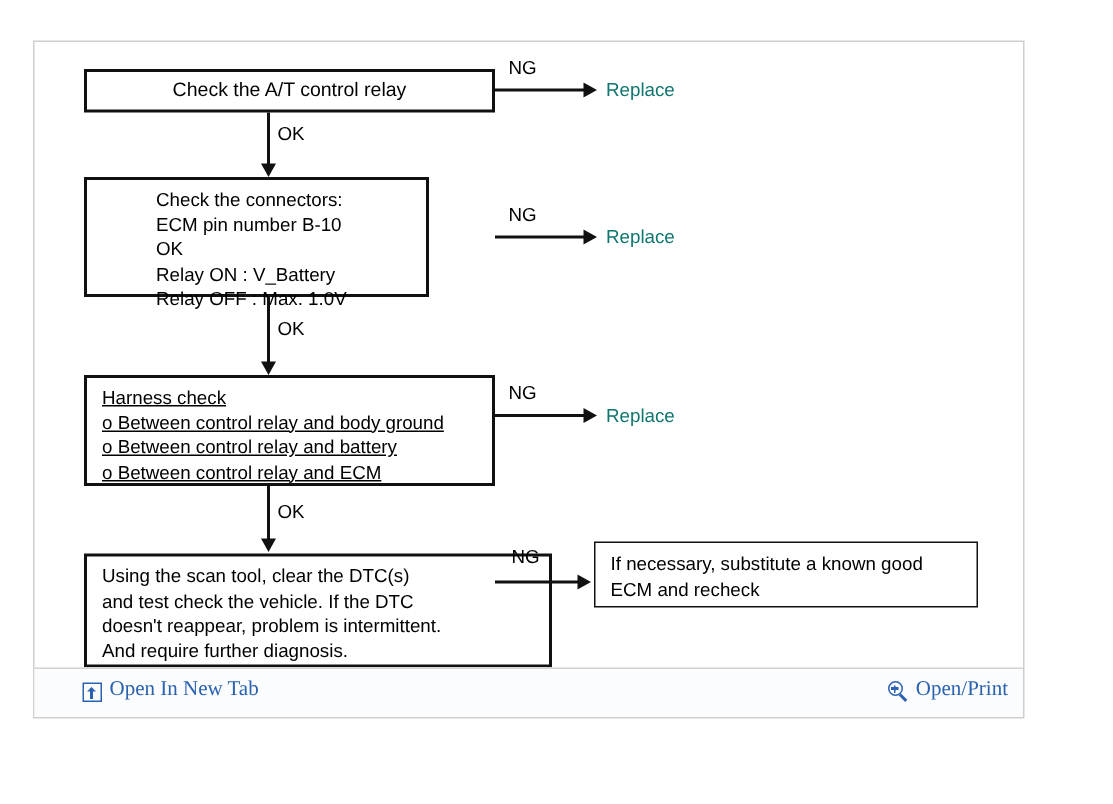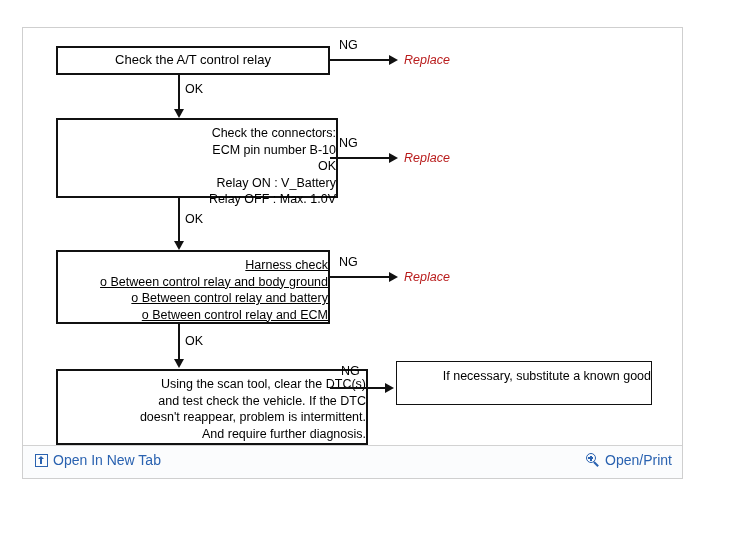--- a/index.html
+++ b/index.html
@@ -41,42 +41,41 @@
     border: 2px solid #111111;
     background: #ffffff;
     box-sizing: border-box;
     color: #000000;
     font-size: 12.5px;
     line-height: 16.5px;
     font-family: "Liberation Sans", sans-serif;
   }
   .pbox .line {
     white-space: pre;
-    text-align: right;
   }
 
   
   #box-check-relay {
     left: 33px;
     top: 18px;
     width: 274px;
     height: 29px;
     display: flex;
     align-items: center;
     justify-content: center;
     font-size: 13px;
   }
 
   
   #box-check-connectors {
     left: 33px;
     top: 90px;
-    width: 282px;
+    width: 230px;
     height: 80px;
-    padding: 5px 0 0 26px;
+    padding: 5px 0 0 46px;
   }
 
   
   #box-harness-check {
     left: 33px;
     top: 222px;
     width: 274px;
     height: 74px;
     padding: 5px 0 0 10px;
     text-decoration: underline;
@@ -98,23 +97,22 @@
     width: 256px;
     height: 44px;
     padding: 6px 0 0 10px;
     border-width: 1.5px;
   }
 
   
   .replace-label {
     position: absolute;
     font-size: 12.5px;
-    color: #b91c1c;
+    color: #0f766e;
     white-space: nowrap;
-    font-style: italic;
   }
 
   
   .edge-label {
     position: absolute;
     font-size: 12.5px;
     color: #000000;
     white-space: nowrap;
   }
 
@@ -155,27 +153,28 @@
     width: 659px;
     height: 33px;
     border-top: 1px solid #d2d2d2;
     background: #fbfcfd;
     box-sizing: border-box;
   }
   .footer-link {
     position: absolute;
     top: 6px;
     display: flex;
-    align-items: center;
+    align-items: flex-end;
     gap: 5px;
     color: #2a62b0;
     font-size: 14px;
     cursor: pointer;
     text-decoration: none;
-    font-family: Liberation Sans, sans-serif;
+    font-family: Liberation Serif, serif;
+    margin-left: 20px;
   }
   #link-open-new-tab { left: 12px; }
   #link-zoom-print   { right: 10px; }
 
   .ico-newtab {
     position: relative;
     width: 13px;
     height: 13px;
     border: 1.6px solid #2a62b0;
     box-sizing: border-box;
@@ -306,20 +305,21 @@
       <div class="line">doesn't reappear, problem is intermittent.</div>
       <div class="line">And require further diagnosis.</div>
     </div>
 
     <div class="hline" style="left:307px; top:359px; width:57px;"></div>
     <div class="arrow-right" style="left:362px; top:355px;"></div>
     <div class="edge-label" style="left:318px; top:336px;">NG</div>
 
     <div class="pbox" id="box-substitute-ecm">
       <div class="line">If necessary, substitute a known good</div>
+      <div class="line">ECM and recheck</div>
     </div>
 
   </div>
 
   <div id="footer-bar">
 
     <a class="footer-link" id="link-open-new-tab" href="#">
       <span class="ico-newtab"></span>
       <span>Open In New Tab</span>
     </a>

